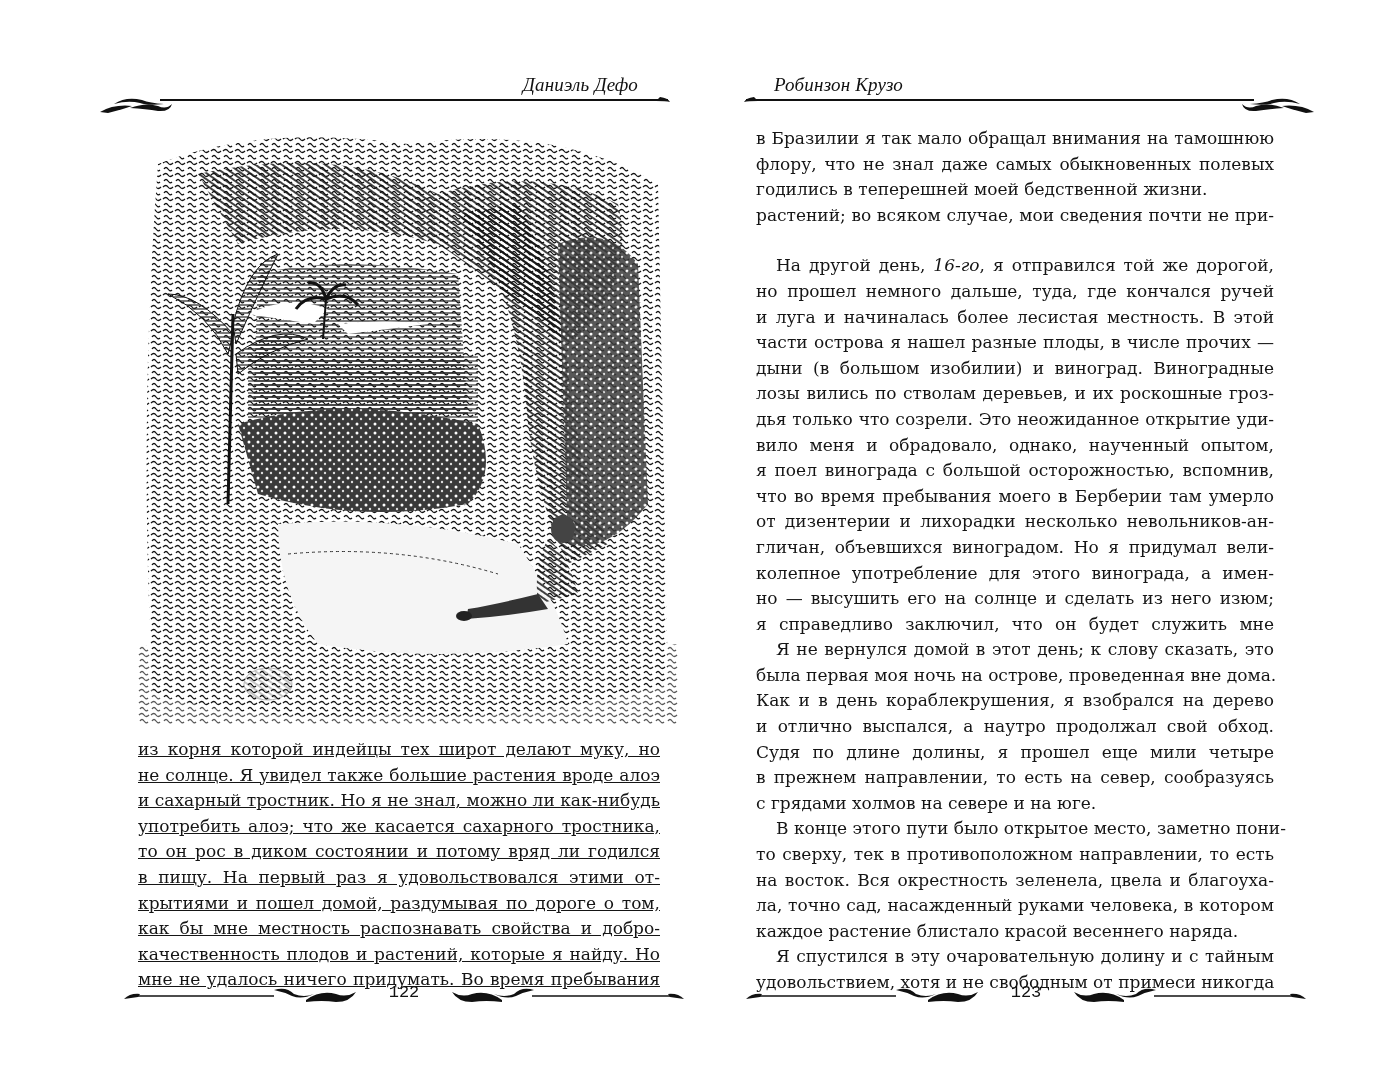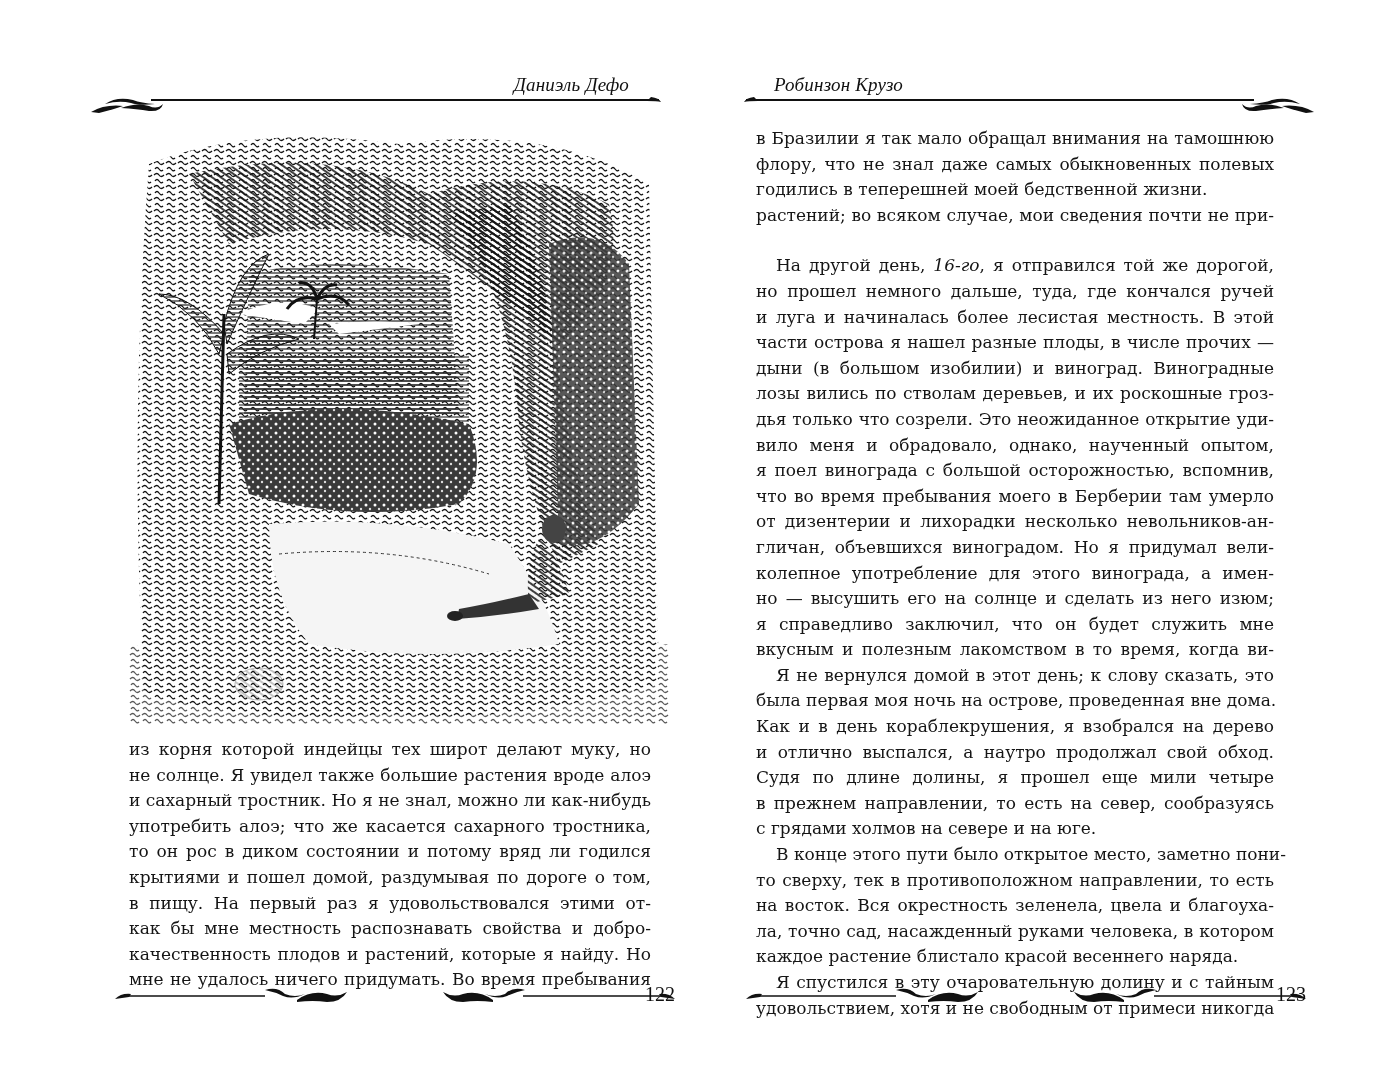--- a/index.html
+++ b/index.html
@@ -1,51 +1,51 @@
 <!DOCTYPE html>
 <html><head>
 <meta charset="utf-8">
 <style>
   html, body { margin: 0; padding: 0; }
   body {
     width: 1400px; height: 1086px; background: #ffffff; position: relative; overflow: hidden;
     font-family: "DejaVu Serif", "Liberation Serif", serif; color: #1a1a1a;
   }
   .page { position: absolute; top: 0; height: 1086px; }
-  .page.left { left: 7px; width: 700px; }
+  .page.left { left: 16px; width: 700px; }
   .page.right { left: 700px; width: 700px; }
 
   .running-head {
     position: absolute; top: 74px; font-family: "Liberation Serif", serif; font-style: italic;
     font-size: 19px; color: #111; letter-spacing: 0.2px;
   }
   .left .running-head { right: 78px; }
   .right .running-head { left: 74px; }
 
   .rule-svg { position: absolute; }
   .left .head-rule { left: 84px; top: 90px; width: 570px; height: 28px; }
   .right .head-rule { left: 44px; top: 90px; width: 570px; height: 28px; }
 
   .foot { position: absolute; top: 980px; width: 560px; height: 30px; }
   .left .foot { left: 108px; }
   .right .foot { left: 46px; }
   .foot svg { position: absolute; left: 0; top: 0; width: 560px; height: 30px; }
   .page-number {
-    position: absolute; left: 0; right: 0; top: 3px; text-align: right;
-    font-family: Liberation Serif, serif; font-size: 20px; color: #111;
+    position: absolute; left: 0; right: 0; top: 3px; text-align: center;
+    font-family: Liberation Mono, monospace; font-size: 17px; color: #111;
   }
 
   .text-block {
     position: absolute; font-size: 17px; line-height: 25.6px; color: #151515;
   }
   .text-block .ln { display: block; white-space: nowrap; text-align: justify; text-align-last: justify; height: 25.6px; }
   .text-block .ln.last { text-align-last: left; }
   .text-block .ln.indent { padding-left: 20px; }
   .text-block .gap { display: block; height: 25px; }
-  .left .text-block { left: 122px; top: 737px; width: 522px; }
+  .left .text-block { left: 122px; top: 737px; width: 522px; text-decoration: underline; }
   .right .text-block { left: 56px; top: 126px; width: 518px; }
   em.it { font-style: italic; }
 
   .illustration {
     position: absolute; left: 122px; top: 124px; width: 540px; height: 600px;
   }
   .illustration svg { width: 100%; height: 100%; display: block; }
 </style>
 </head>
 <body>
@@ -119,22 +119,22 @@
       <path d="M0 520 Q200 560 540 520 L540 600 L0 600 Z" fill="url(#scribble)" opacity="0.7"></path>
     </svg>
   </div>
 
   <div class="text-block">
     <span class="ln">из корня которой индейцы тех широт делают муку, но</span>
     <span class="ln">не солнце. Я увидел также большие растения вроде алоэ</span>
     <span class="ln">и сахарный тростник. Но я не знал, можно ли как-нибудь</span>
     <span class="ln">употребить алоэ; что же касается сахарного тростника,</span>
     <span class="ln">то он рос в диком состоянии и потому вряд ли годился</span>
+    <span class="ln">в пищу. На первый раз я удовольствовался этими от-</span>
     <span class="ln">крытиями и пошел домой, раздумывая по дороге о том,</span>
-    <span class="ln">в пищу. На первый раз я удовольствовался этими от-</span>
     <span class="ln">как бы мне местность распознавать свойства и добро-</span>
     <span class="ln">качественность плодов и растений, которые я найду. Но</span>
     <span class="ln">мне не удалось ничего придумать. Во время пребывания</span>
   </div>
 
   <div class="foot">
     <svg viewBox="0 0 560 30" preserveAspectRatio="none">
       <path d="M6 16 L150 16" stroke="#111" stroke-width="1.5"></path>
       <path d="M0 19 Q6 13 16 14 L14 17 Z" fill="#111"></path>
       <path d="M150 10 Q162 6 170 14 Q180 18 190 14 Q178 20 168 16 Q160 12 150 10 Z" fill="#111"></path>
@@ -175,21 +175,20 @@
       <span class="ln">лозы вились по стволам деревьев, и их роскошные гроз-</span>
       <span class="ln">дья только что созрели. Это неожиданное открытие уди-</span>
       <span class="ln">вило меня и обрадовало, однако, наученный опытом,</span>
       <span class="ln">я поел винограда с большой осторожностью, вспомнив,</span>
       <span class="ln">что во время пребывания моего в Берберии там умерло</span>
       <span class="ln">от дизентерии и лихорадки несколько невольников-ан-</span>
       <span class="ln">гличан, объевшихся виноградом. Но я придумал вели-</span>
       <span class="ln">колепное употребление для этого винограда, а имен-</span>
       <span class="ln">но — высушить его на солнце и сделать из него изюм;</span>
       <span class="ln">я справедливо заключил, что он будет служить мне</span>
-      <span class="ln">вкусным и полезным лакомством в то время, когда ви-</span>
     </div>
     <div>
       <span class="ln indent">Я не вернулся домой в этот день; к слову сказать, это</span>
       <span class="ln">была первая моя ночь на острове, проведенная вне дома.</span>
       <span class="ln">Как и в день кораблекрушения, я взобрался на дерево</span>
       <span class="ln">и отлично выспался, а наутро продолжал свой обход.</span>
       <span class="ln">Судя по длине долины, я прошел еще мили четыре</span>
       <span class="ln">в прежнем направлении, то есть на север, сообразуясь</span>
       <span class="ln last">с грядами холмов на севере и на юге.</span>
     </div>

